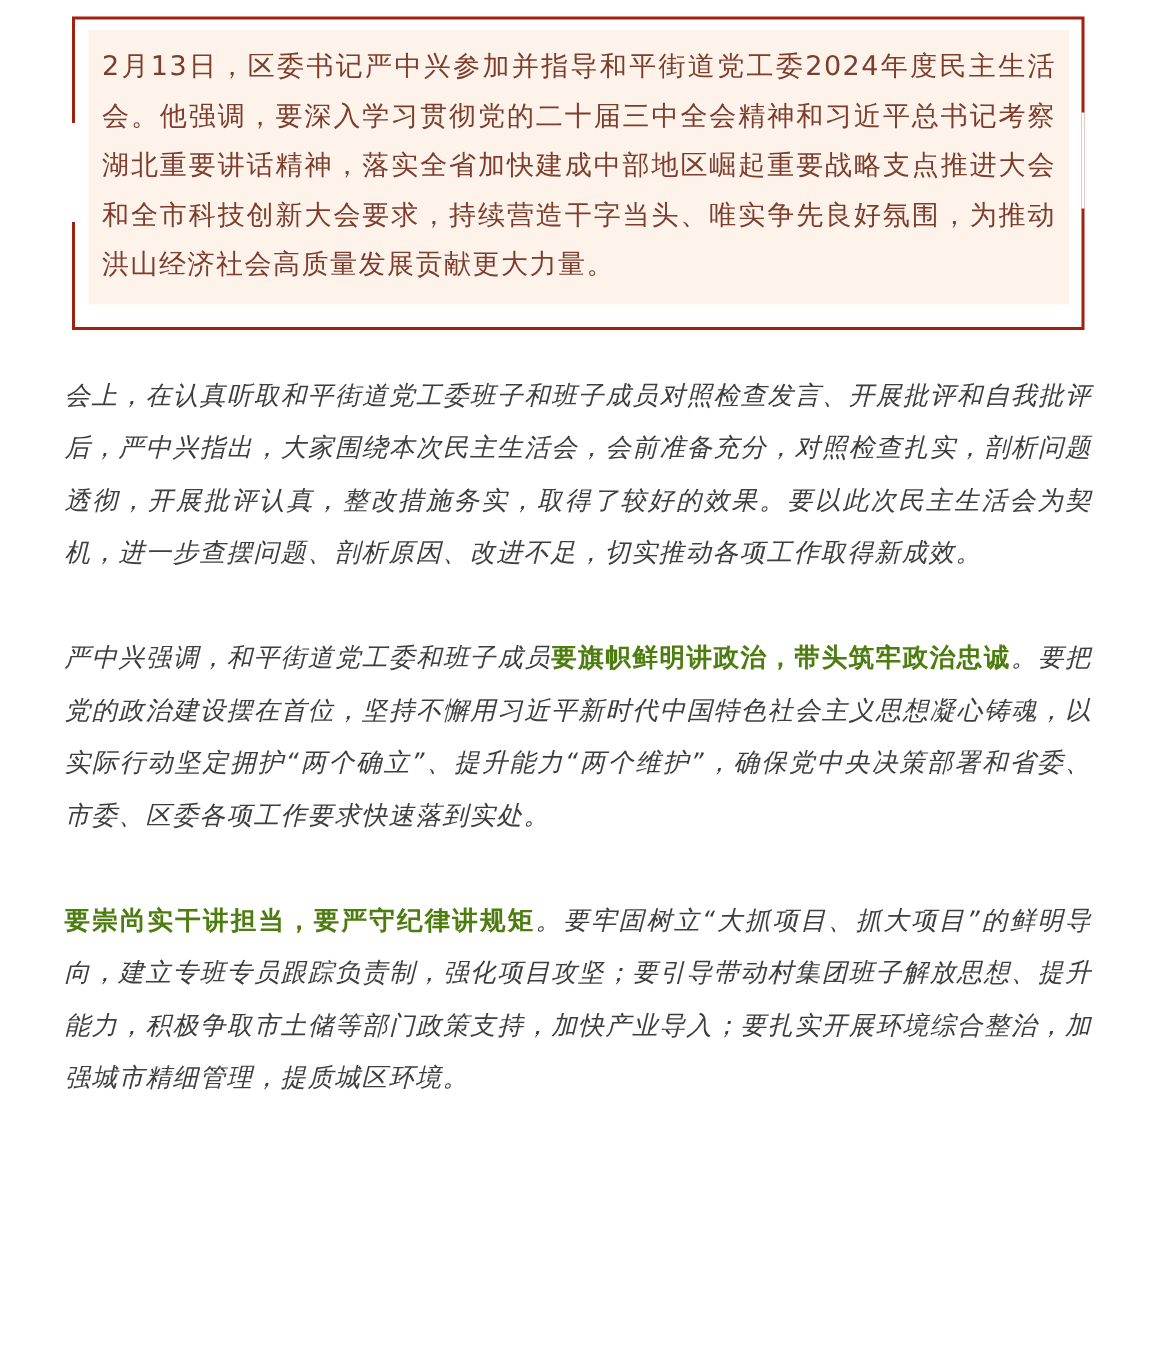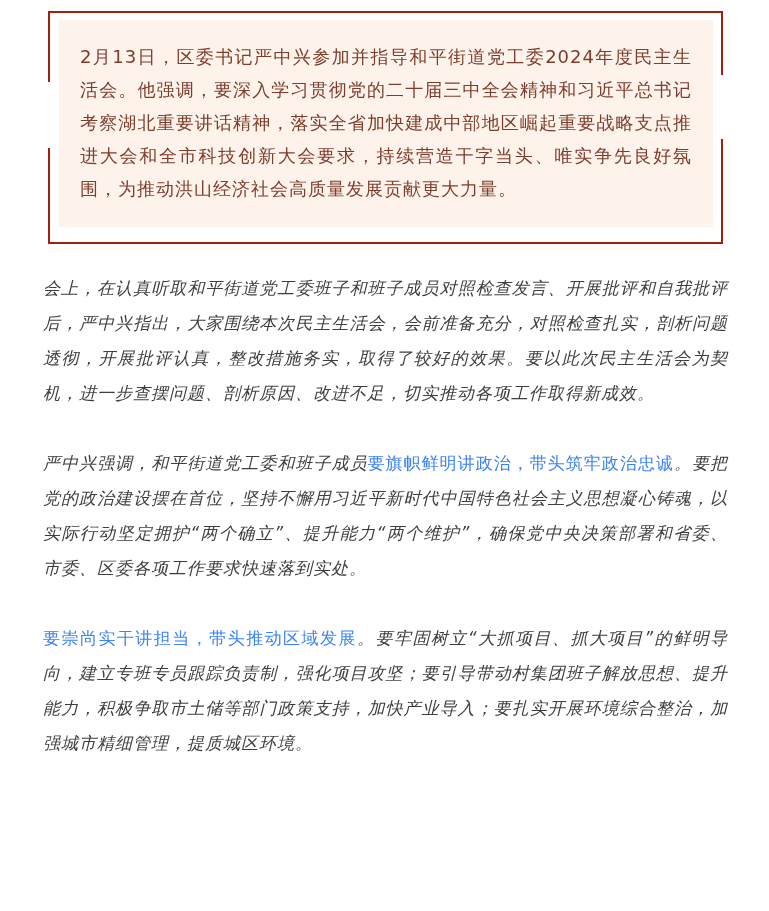--- a/index.html
+++ b/index.html
@@ -35,21 +35,21 @@
     width: 2px;
     height: 64px;
     background: #ffffff;
   }
   .quote-inner {
     margin: 7px 8px 15px 9px;
     background: #fdf3ea;
     padding: 8px 9px 10px 9px;
   }
   .quote-text {
-    margin: 12px;
+    margin: 0;
     font-size: 18px;
     line-height: 33px;
     letter-spacing: 1px;
     color: #7e3c2c;
     text-align: justify;
   }
   
   .article {
     padding: 27px 41px 16px 43px;
   }
@@ -57,35 +57,35 @@
     margin: 35px 0 0 0;
     font-size: 17px;
     line-height: 35px;
     letter-spacing: 1px;
     color: #3e3e3e;
     text-align: justify;
   }
   .para:first-child { margin-top: 0; }
   .run { color: #3e3e3e; font-style: italic; }
   .hl {
-    color: #3b82f6;
-    font-weight: normal;
+    color: #4d7c0f;
+    font-weight: bold;
   }
 </style>
 </head>
 <body>
 
 <div class="page">
 
   <div class="quote-wrap">
     <div class="quote-inner">
       <p class="quote-text">2月13日，区委书记严中兴参加并指导和平街道党工委2024年度民主生活会。他强调，要深入学习贯彻党的二十届三中全会精神和习近平总书记考察湖北重要讲话精神，落实全省加快建成中部地区崛起重要战略支点推进大会和全市科技创新大会要求，持续营造干字当头、唯实争先良好氛围，为推动洪山经济社会高质量发展贡献更大力量。</p>
     </div>
   </div>
 
   <div class="article" id="article-body">
 
   <p class="para"><span class="run">会上，在认真听取和平街道党工委班子和班子成员对照检查发言、开展批评和自我批评后，严中兴指出，大家围绕本次民主生活会，会前准备充分，对照检查扎实，剖析问题透彻，开展批评认真，整改措施务实，取得了较好的效果。要以此次民主生活会为契机，进一步查摆问题、剖析原因、改进不足，切实推动各项工作取得新成效。</span></p>
       <p class="para"><span class="run">严中兴强调，和平街道党工委和班子成员</span><span class="hl">要旗帜鲜明讲政治，带头筑牢政治忠诚</span><span class="run">。要把党的政治建设摆在首位，坚持不懈用习近平新时代中国特色社会主义思想凝心铸魂，以实际行动坚定拥护“两个确立”、提升能力“两个维护”，确保党中央决策部署和省委、市委、区委各项工作要求快速落到实处。</span></p>
-      <p class="para"><span class="hl">要崇尚实干讲担当，带头推动区域发展</span><span class="run">。要牢固树立“大抓项目、抓大项目”的鲜明导向，建立专班专员跟踪负责制，强化项目攻坚；要引导带动村集团班子解放思想、提升能力，积极争取市土储等部门政策支持，加快产业导入；要扎实开展环境综合整治，加强城市精细管理，提质城区环境。</span></p>
+      <p class="para"><span class="hl">要崇尚实干讲担当，要严守纪律讲规矩</span><span class="run">。要牢固树立“大抓项目、抓大项目”的鲜明导向，建立专班专员跟踪负责制，强化项目攻坚；要引导带动村集团班子解放思想、提升能力，积极争取市土储等部门政策支持，加快产业导入；要扎实开展环境综合整治，加强城市精细管理，提质城区环境。</span></p>
     </div>
 
 </div>
 
 </body></html>

